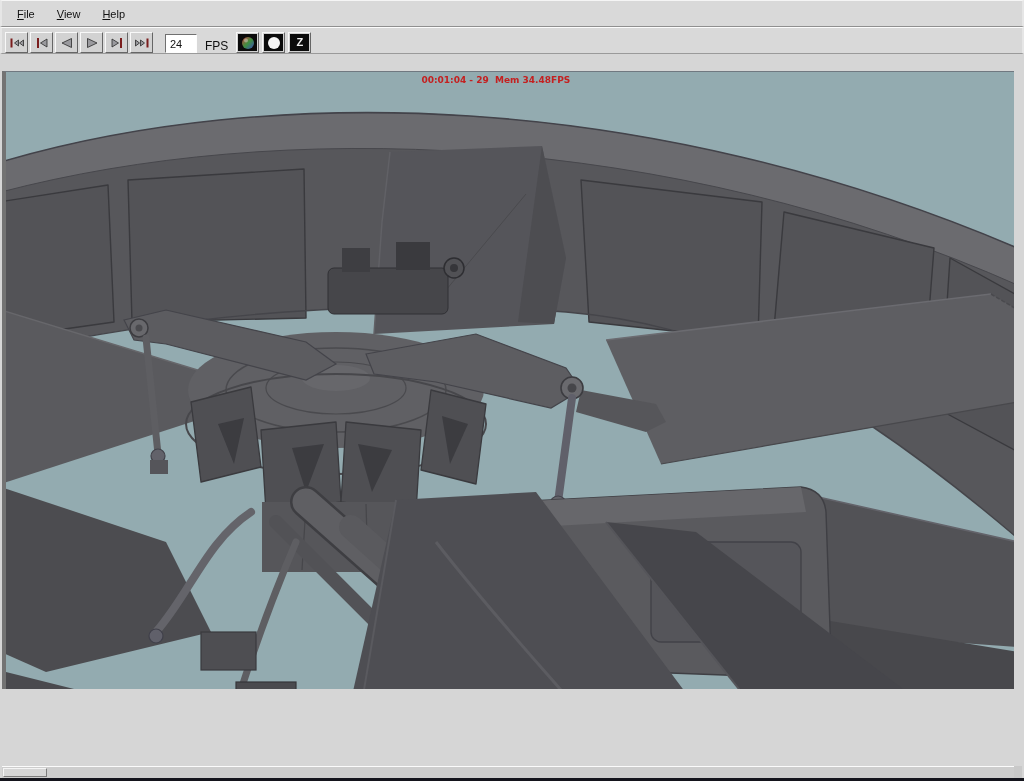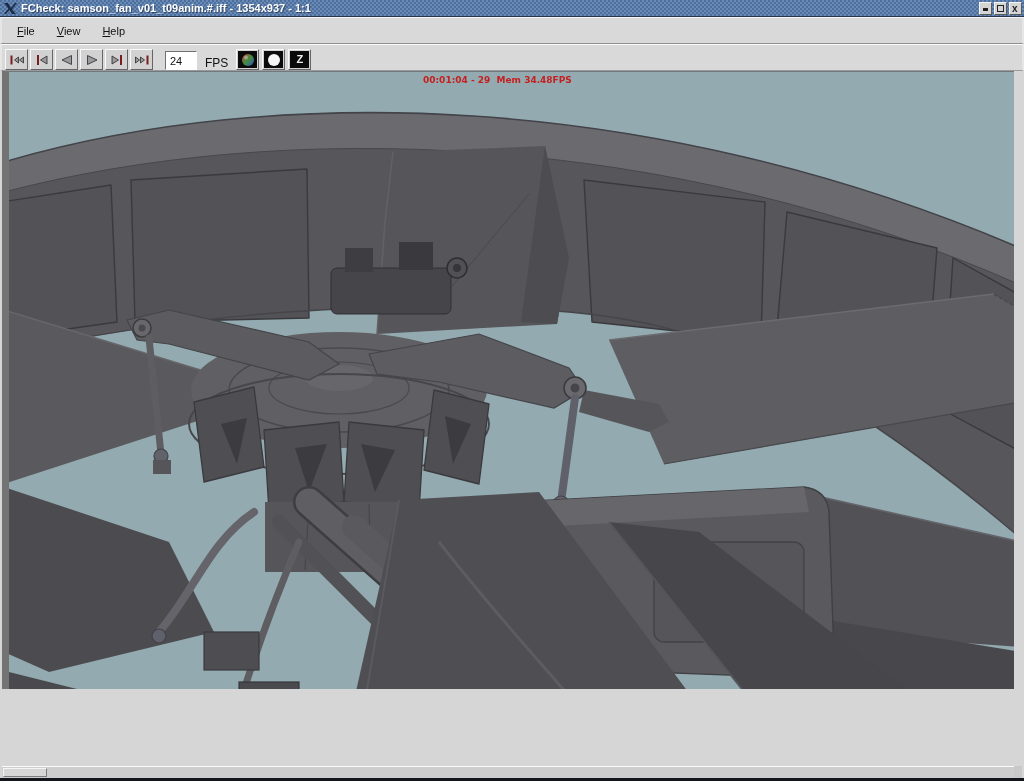--- a/index.html
+++ b/index.html
@@ -71,21 +71,21 @@
     border-right:1px solid #666; border-bottom:1px solid #666;
     display:flex; align-items:center; justify-content:center; padding:0;
   }
   .chan-pad { width:19px; height:17px; background:#0b0b0b; display:flex; align-items:center; justify-content:center; }
   .z-glyph { color:#f2f2f2; font-size:11px; font-weight:bold; font-family:"Liberation Sans",sans-serif; line-height:17px; }
 
   
   .content { position:absolute; left:2px; top:71px; }
   .viewport {
     position:relative; width:1012px; height:618px; background:#fdba74; overflow:hidden;
-    border-left:7px solid #737373; border-top:1px solid #707880;
+    border-left:4px solid #737373; border-top:1px solid #707880;
   }
   .viewport > svg { position:absolute; left:0; top:0; }
   .overlay-text {
     position:absolute; top:3px; left:48.6%; transform:translateX(-50%);
     font-family:"DejaVu Sans", sans-serif; font-weight:bold; font-size:9px;
     color:#c42020; white-space:pre; letter-spacing:0;
   }
   .hscroll {
     position:absolute; left:0; top:695px; width:1012px; height:12px; background:#cdcdcd;
     border-top:1px solid #fbfbfb;
@@ -96,37 +96,20 @@
     border-right:1px solid #7c7c7c; border-bottom:1px solid #7c7c7c;
   }
   .scroll-corner { position:absolute; left:1012px; top:695px; width:8px; height:12px; background:#c9c9c9; }
   .bottom-strip { position:absolute; left:0; top:778px; width:1024px; height:3px; background:#14141c; }
 </style>
 </head>
 <body>
 
 <div class="window">
 
-  <div class="titlebar">
-    <svg class="app-icon" viewBox="0 0 15 13">
-      <path d="M1,1 L5,1 L8,6 L12,1 L14,1 L9,7.5 L13,12 L9,12 L6.5,8 L3,12 L1,12 L5.5,6.5 Z" fill="#1d2c44"></path>
-    </svg>
-    <div class="title">FCheck: samson_fan_v01_t09anim.#.iff - 1354x937 - 1:1</div>
-    <div class="winbtns">
-      <div class="winbtn btn-min">
-          <i></i>
-        </div>
-      <div class="winbtn btn-max">
-          <i></i>
-        </div>
-      <div class="winbtn btn-close">
-          <i>x</i>
-        </div>
-    </div>
-  </div>
 
   <div class="menubar">
     <div class="menu-item"><span class="u">F</span><span>ile</span></div>
     <div class="menu-item"><span class="u">V</span><span>iew</span></div>
     <div class="menu-item"><span class="u">H</span><span>elp</span></div>
   </div>
 
   <div class="toolbar">
     <button class="tbtn">
       <svg width="16" height="12" viewBox="0 0 16 12">

